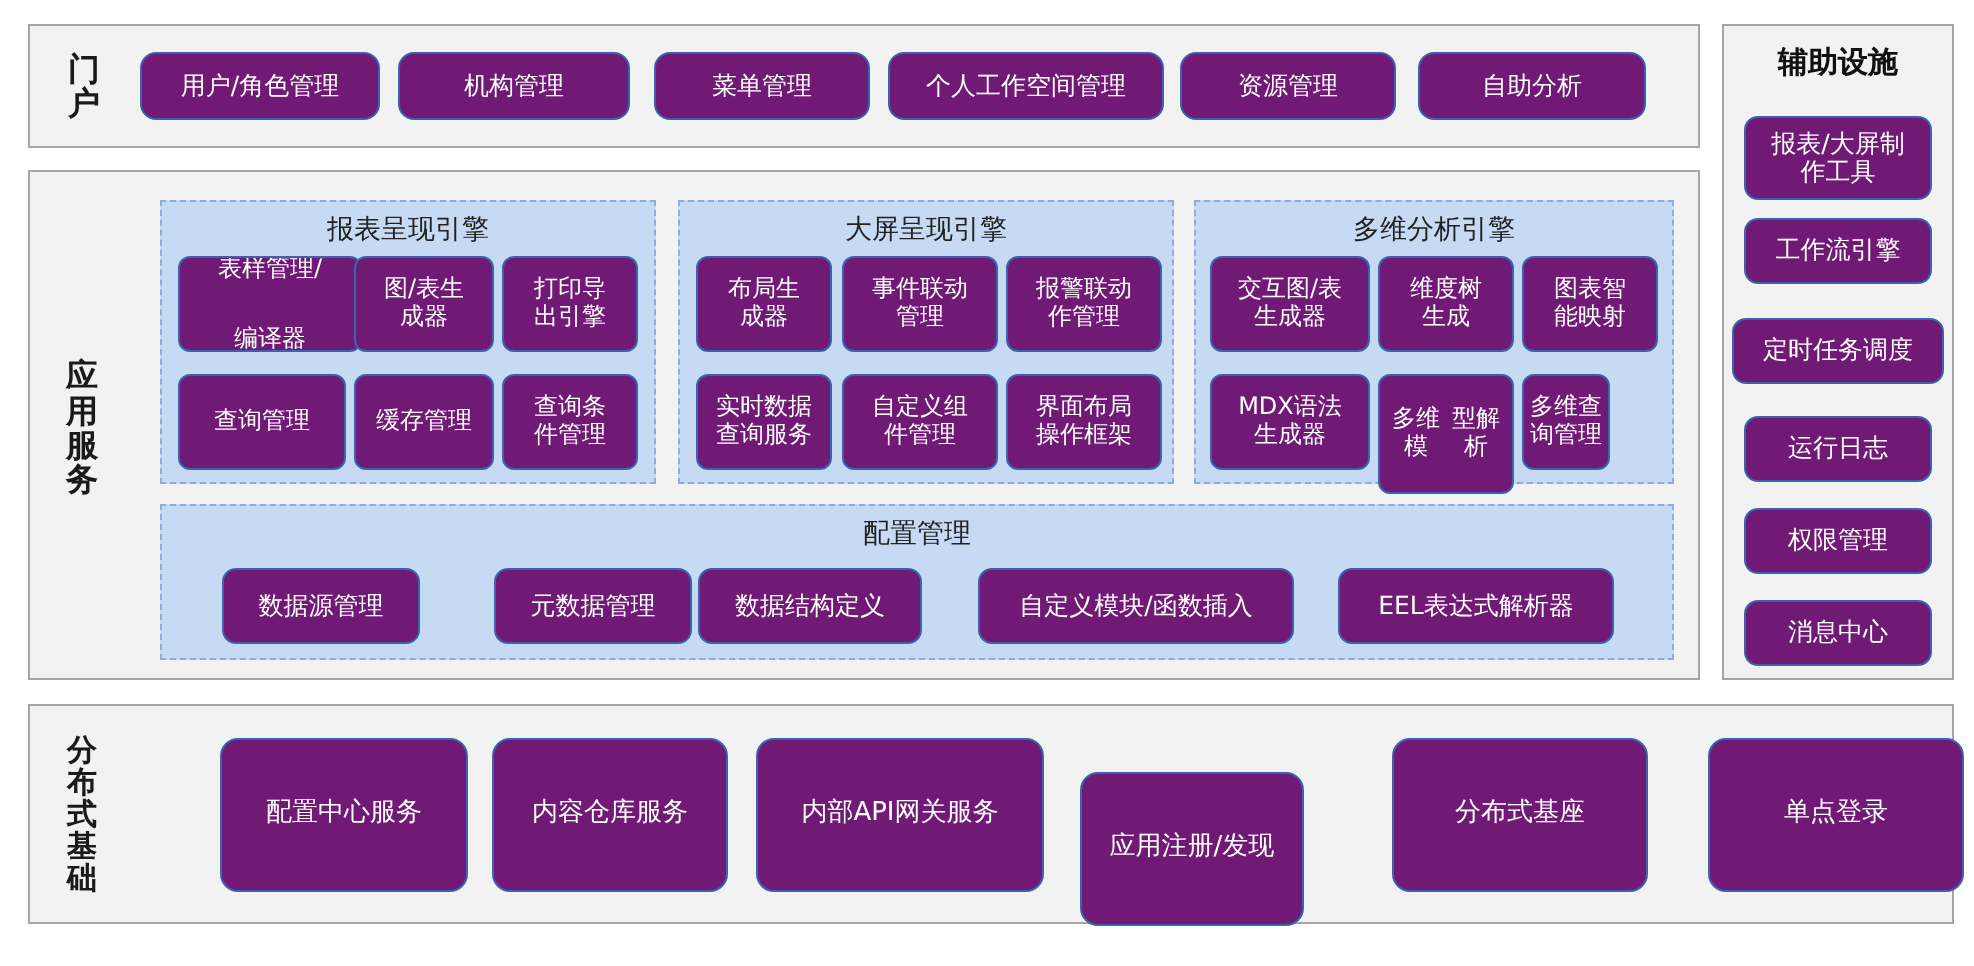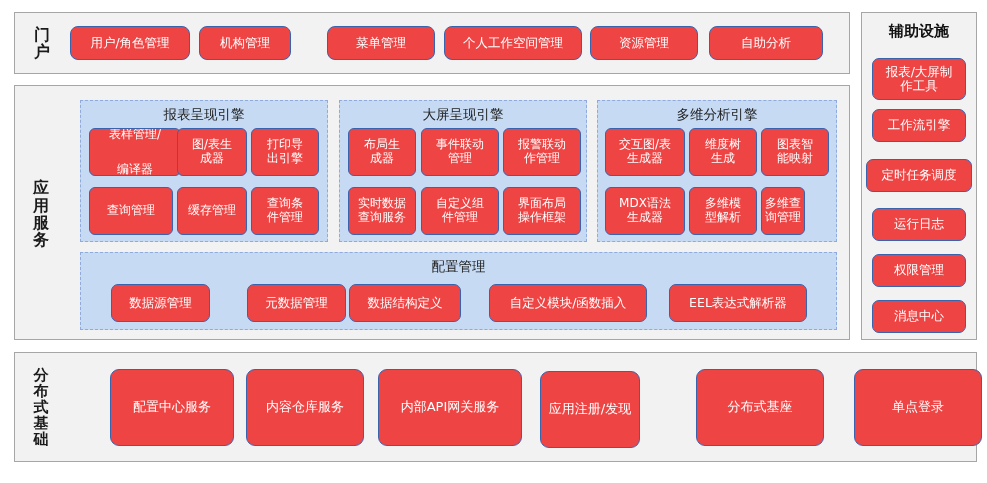--- a/index.html
+++ b/index.html
@@ -43,21 +43,21 @@
     color: #1a1a1a;
     line-height: 1.08;
     letter-spacing: 0;
     user-select: none;
   }
   .vlabel span { display: block; }
 
   
   .btn {
     position: absolute;
-    background: #ef4444;
+    background: #701a75;
     border: 1px solid #3A63AE;
     border-radius: 7px;
     color: #ffffff;
     display: flex;
     align-items: center;
     justify-content: center;
     text-align: center;
     box-sizing: border-box;
     line-height: 1.15;
     padding: 1px 3px;
@@ -115,21 +115,21 @@
 <div class="canvas">
 
   <div class="panel" style="left:14px; top:12px; width:836px; height:62px;">
   </div>
   <div class="vlabel" style="left:22px; top:16px; width:40px; height:54px; font-size:16px;">
     <span>门</span>
     <span>户</span>
   </div>
 
   <div class="btn btn-portal" style="left:70px; top:26px; width:120px; height:34px;">用户/角色管理</div>
-  <div class="btn btn-portal" style="left:199px; top:26px; width:92px; height:34px;">机构管理</div>
+  <div class="btn btn-portal" style="left:199px; top:26px; width:116px; height:34px;">机构管理</div>
   <div class="btn btn-portal" style="left:327px; top:26px; width:108px; height:34px;">菜单管理</div>
   <div class="btn btn-portal" style="left:444px; top:26px; width:138px; height:34px;">个人工作空间管理</div>
   <div class="btn btn-portal" style="left:590px; top:26px; width:108px; height:34px;">资源管理</div>
   <div class="btn btn-portal" style="left:709px; top:26px; width:114px; height:34px;">自助分析</div>
 
   <div class="panel" style="left:14px; top:85px; width:836px; height:255px;">
   </div>
   <div class="vlabel" style="left:20px; top:150px; width:42px; height:128px; font-size:16px;">
     <span>应</span>
     <span>用</span>
@@ -203,21 +203,21 @@
     <span>生成</span>
   </div>
   <div class="btn btn-cell" style="left:761px; top:128px; width:68px; height:48px; flex-direction:column;">
     <span>图表智</span>
     <span>能映射</span>
   </div>
   <div class="btn btn-cell" style="left:605px; top:187px; width:80px; height:48px; flex-direction:column;">
     <span>MDX语法</span>
     <span>生成器</span>
   </div>
-  <div class="btn btn-cell" style="left:689px; top:187px; width:68px; height:48px; flex-direction:column;">
+  <div class="btn btn-cell" style="left:689px; top:187px; width:68px; height:60px; ">
     <span>多维模</span>
     <span>型解析</span>
   </div>
   <div class="btn btn-cell" style="left:761px; top:187px; width:44px; height:48px; flex-direction:column;">
     <span>多维查</span>
     <span>询管理</span>
   </div>
 
   <div class="dashgroup" style="left:80px; top:252px; width:757px; height:78px;">
     <div class="dashgroup-title">配置管理</div>
@@ -248,17 +248,17 @@
     <span>分</span>
     <span>布</span>
     <span>式</span>
     <span>基</span>
     <span>础</span>
   </div>
 
   <div class="btn btn-infra" style="left:74px; top:369px; width:124px; height:77px;">配置中心服务</div>
   <div class="btn btn-infra" style="left:210px; top:369px; width:118px; height:77px;">内容仓库服务</div>
   <div class="btn btn-infra" style="left:342px; top:369px; width:144px; height:77px;">内部API网关服务</div>
-  <div class="btn btn-infra" style="left:504px; top:371px; width:100px; height:77px;">应用注册/发现</div>
+  <div class="btn btn-infra" style="left:504px; top:386px; width:112px; height:77px;">应用注册/发现</div>
   <div class="btn btn-infra" style="left:660px; top:369px; width:128px; height:77px;">分布式基座</div>
   <div class="btn btn-infra" style="left:818px; top:369px; width:128px; height:77px;">单点登录</div>
 
 </div>
 
 </body></html>

